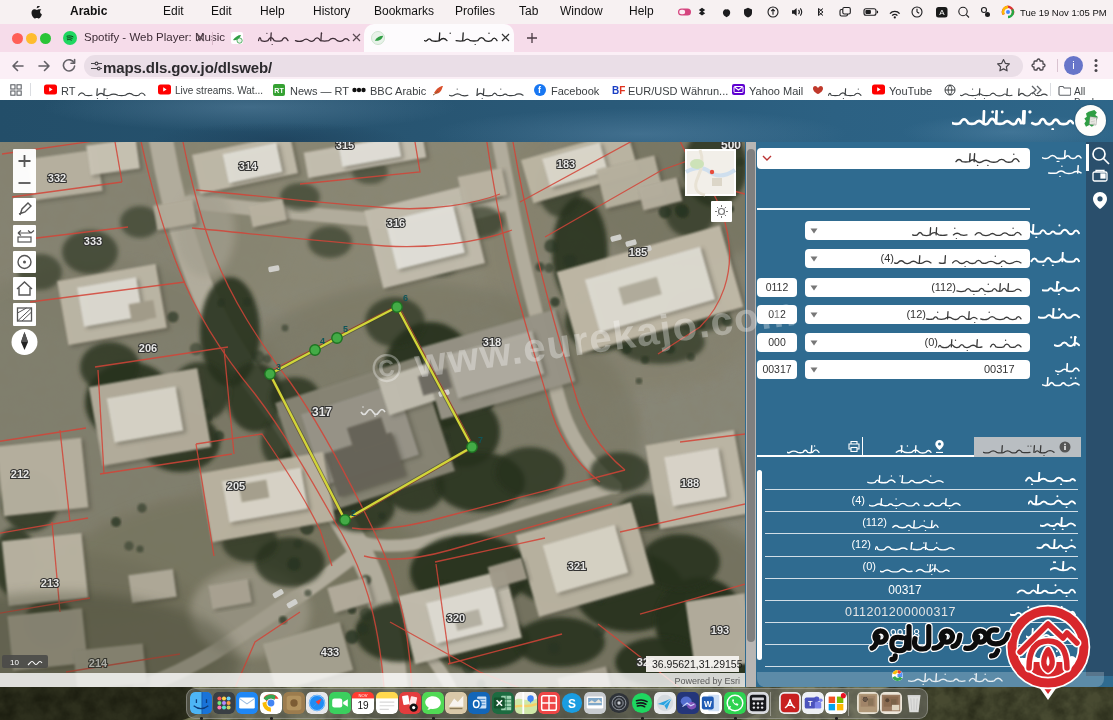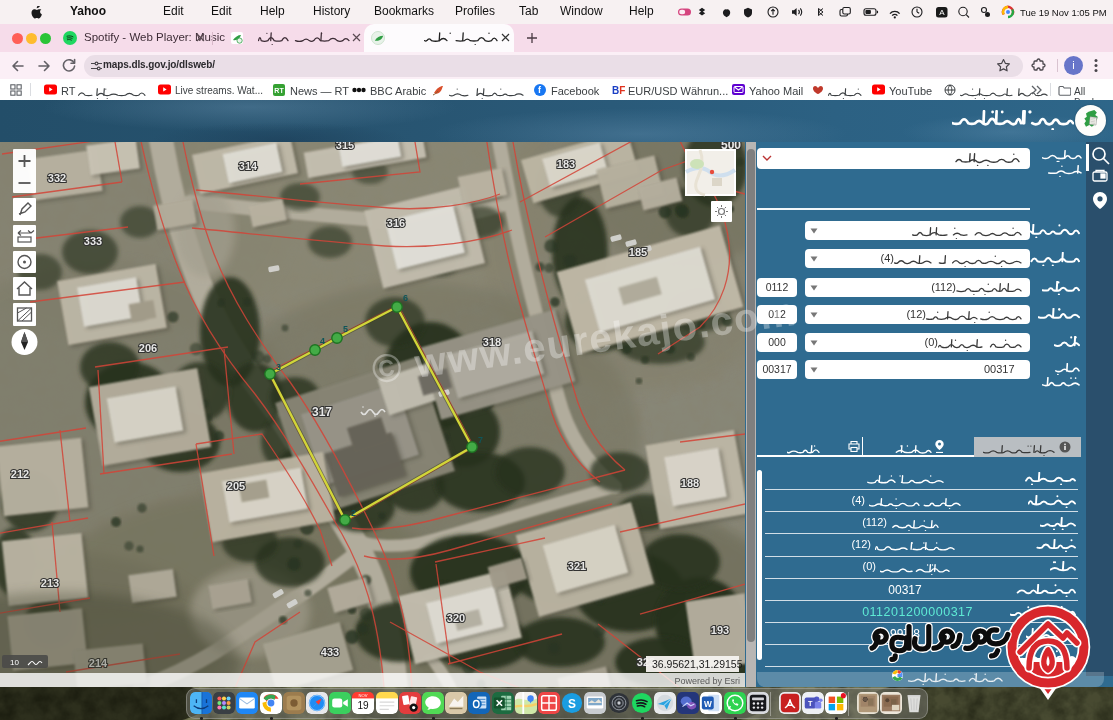--- a/index.html
+++ b/index.html
@@ -18,21 +18,21 @@
 <rect width="1113" height="60" fill="#2c2e1c"></rect>
         <rect width="1113" height="60" filter="url(#wn)"></rect>
 <ellipse cx="70" cy="42" rx="140" ry="30" fill="#0e1006" opacity="0.7"></ellipse>
 <ellipse cx="1010" cy="45" rx="150" ry="30" fill="#191b0d" opacity="0.5"></ellipse>
 <ellipse cx="560" cy="50" rx="200" ry="22" fill="#101206" opacity="0.45"></ellipse>
 </svg></div>
 <div class="abs" style="left:0;top:0;width:1113px;height:24px;background:#f7f1f2;color:#111;font-size:12px">
 <svg class="abs" style="left:31px;top:5.5px" width="12" height="14" viewBox="0 0 12 14">
         <path d="M8.2 1.1c-.6.7-1.6 1.2-2.4 1.1-.1-.9.3-1.8.8-2.1.6-.6 1.6-1 2.3-1 .1.8-.2 1.6-.7 2zM8.6 3.2c-1.3 0-2 .7-2.7.7-.8 0-1.6-.7-2.7-.7C1.9 3.2.5 4.4.5 6.8c0 2.7 2 5.6 3.2 5.6.7 0 1.1-.5 2.1-.5 1 0 1.3.5 2.1.5 1.2 0 2.9-2.7 2.9-4.1-1.1-.5-1.7-1.4-1.7-2.5 0-1 .6-1.8 1.3-2.2-.5-.3-1.2-.4-1.8-.4z" fill="#1a1a1a"></path>
       </svg>
-<span class="abs" style="left:70px;top:4px;font-weight:700">Yahoo</span>
+<span class="abs" style="left:70px;top:4px;font-weight:700">Arabic</span>
 <span class="abs" style="left:163px;top:4px">Edit</span>
 <span class="abs" style="left:211px;top:4px">Edit</span>
 <span class="abs" style="left:260px;top:4px">Help</span>
 <span class="abs" style="left:313px;top:4px">History</span>
 <span class="abs" style="left:374px;top:4px">Bookmarks</span>
 <span class="abs" style="left:455px;top:4px">Profiles</span>
 <span class="abs" style="left:519px;top:4px">Tab</span>
 <span class="abs" style="left:560px;top:4px">Window</span>
 <span class="abs" style="left:629px;top:4px">Help</span>
 <span class="abs" style="left:1020px;top:6.5px;font-size:9.5px;white-space:nowrap">Tue 19 Nov&nbsp;1:05 PM</span>
@@ -130,21 +130,21 @@
 <svg class="abs" style="left:62px;top:6px" width="14" height="14" viewBox="0 0 14 14" fill="none" stroke="#636066" stroke-width="1.6" stroke-linecap="round">
         <path d="M12.2 5.2A5.6 5.6 0 1012.6 8"></path>
         <path d="M12.6 1.6v3.6H9" stroke-linejoin="round"></path>
       </svg>
 <div class="abs" style="left:84px;top:2.5px;width:939px;height:22px;border-radius:11px;background:#eadee7"></div>
 <svg class="abs" style="left:90px;top:7.5px" width="13" height="12" viewBox="0 0 13 12" fill="none" stroke="#49454b" stroke-width="1.2">
         <path d="M1 3.5h4M8 3.5h4M1 8.5h6M10 8.5h2"></path>
         <circle cx="6.5" cy="3.5" r="1.4" fill="#fcedf5"></circle>
         <circle cx="8.7" cy="8.5" r="1.4" fill="#fcedf5"></circle>
       </svg>
-<span class="abs" style="left:103px;top:7px;font-size:10px;font-weight:700;color:#2c2a2e;letter-spacing:-0.1px">maps.dls.gov.jo/dlsweb/</span>
+<span class="abs" style="left:103px;top:7px;font-size:15px;font-weight:700;color:#2c2a2e;letter-spacing:-0.1px">maps.dls.gov.jo/dlsweb/</span>
 <svg class="abs" style="left:996px;top:6px" width="15" height="15" viewBox="0 0 15 15" fill="none" stroke="#49454b" stroke-width="1.2">
         <path d="M7.5 1.6l1.8 3.7 4.1.6-3 2.9.7 4-3.6-1.9-3.6 1.9.7-4-3-2.9 4.1-.6z" stroke-linejoin="round"></path>
       </svg>
 <svg class="abs" style="left:1031px;top:6px" width="15" height="15" viewBox="0 0 15 15" fill="none" stroke="#49454b" stroke-width="1.3">
         <path d="M6 2.5a1.5 1.5 0 013 0V3h2a1 1 0 011 1v2h.5a1.5 1.5 0 010 3H12v2a1 1 0 01-1 1H9v-.5a1.5 1.5 0 00-3 0v.5H4a1 1 0 01-1-1v-2h-.5a1.5 1.5 0 010-3H3V4a1 1 0 011-1h2z" stroke-linejoin="round"></path>
       </svg>
 <div class="abs" style="left:1057px;top:7px;width:1px;height:13px;background:#d9c3d0"></div>
 <div class="abs" style="left:1064px;top:4px;width:19px;height:19px;border-radius:50%;background:#6775c9;color:#fff;font-size:11px;text-align:center;line-height:19px">i</div>
 <svg class="abs" style="left:1094px;top:6px" width="4" height="15" viewBox="0 0 4 15">
         <circle cx="2" cy="2.5" r="1.5" fill="#49454b"></circle>
@@ -1069,21 +1069,21 @@
           <path d="M6.3,8.6 L6.8,0.8" stroke="#fff" stroke-width="1.9" stroke-linecap="round"></path>
           <circle cx="20.1" cy="1.3" r="0.99" fill="#fff"></circle>
           <circle cx="5.9" cy="12.6" r="0.99" fill="#fff"></circle>
         </svg></div>
       <div class="abs" style="left:276px;top:507px;width:55px;height:13px"><svg width="55" height="13" viewBox="0 0 55 13" style="opacity:1.0;" xmlns="http://www.w3.org/2000/svg">
           <path d="M54.0,8.6 Q50.9,5.3 47.9,8.6 Q45.3,9.5 42.7,8.6 Q38.9,5.1 35.1,8.6 Q32.1,10.0 29.1,8.6 Q25.8,2.6 22.4,8.6 Q19.2,9.7 16.0,8.6 Q12.5,5.2 9.0,8.6 Q5.0,9.7 0.9,8.6 " fill="none" stroke="#fff" stroke-width="1.9" stroke-linecap="round" stroke-linejoin="round"></path>
           <path d="M22.8,8.6 L23.3,0.8" stroke="#fff" stroke-width="1.9" stroke-linecap="round"></path>
           <circle cx="35.9" cy="1.3" r="0.99" fill="#fff"></circle>
           <circle cx="34.9" cy="12.6" r="0.99" fill="#fff"></circle>
         </svg></div>
-      <span class="abs" style="left:108px;top:463px;width:120px;text-align:right;font-size:12.5px;color:#5eead4;letter-spacing:0.5px">011201200000317</span>
+      <span class="abs" style="left:100px;top:463px;width:120px;text-align:left;font-size:12.5px;color:#e5e5e5;letter-spacing:0.5px">011201200000317</span>
       <span class="abs" style="left:130px;top:485px;width:60px;text-align:center;font-size:12px;color:#fff">997.8</span>
       <div class="abs" style="left:12px;top:530px;width:347px;height:15px;background:rgba(255,255,255,0.22);border-radius:0 0 8px 8px"></div>
       <svg class="abs" style="left:146px;top:527px" width="13" height="13" viewBox="0 0 13 13">
         <circle cx="6.5" cy="6.5" r="5.5" fill="#fff"></circle>
         <path d="M6.5 1a5.5 5.5 0 014.2 2l-2.5 2A2.5 2.5 0 006.5 4z" fill="#ea4335"></path>
         <path d="M10.7 3a5.5 5.5 0 01.8 5h-5V5h2.5z" fill="#4285f4" opacity="0.9"></path>
         <path d="M1.5 4.5A5.5 5.5 0 016.5 1v3a2.5 2.5 0 00-2.3 1.6z" fill="#fbbc05"></path>
         <path d="M1.5 8.5A5.5 5.5 0 006.5 12c2 0 3.8-1 4.8-2.7L8.7 7.6a2.5 2.5 0 01-4.5-.6z" fill="#34a853"></path>
       </svg>
       <div class="abs" style="left:163px;top:529px;width:95px;height:12px"><svg width="95" height="12" viewBox="0 0 95 12" style="opacity:1.0;" xmlns="http://www.w3.org/2000/svg">

